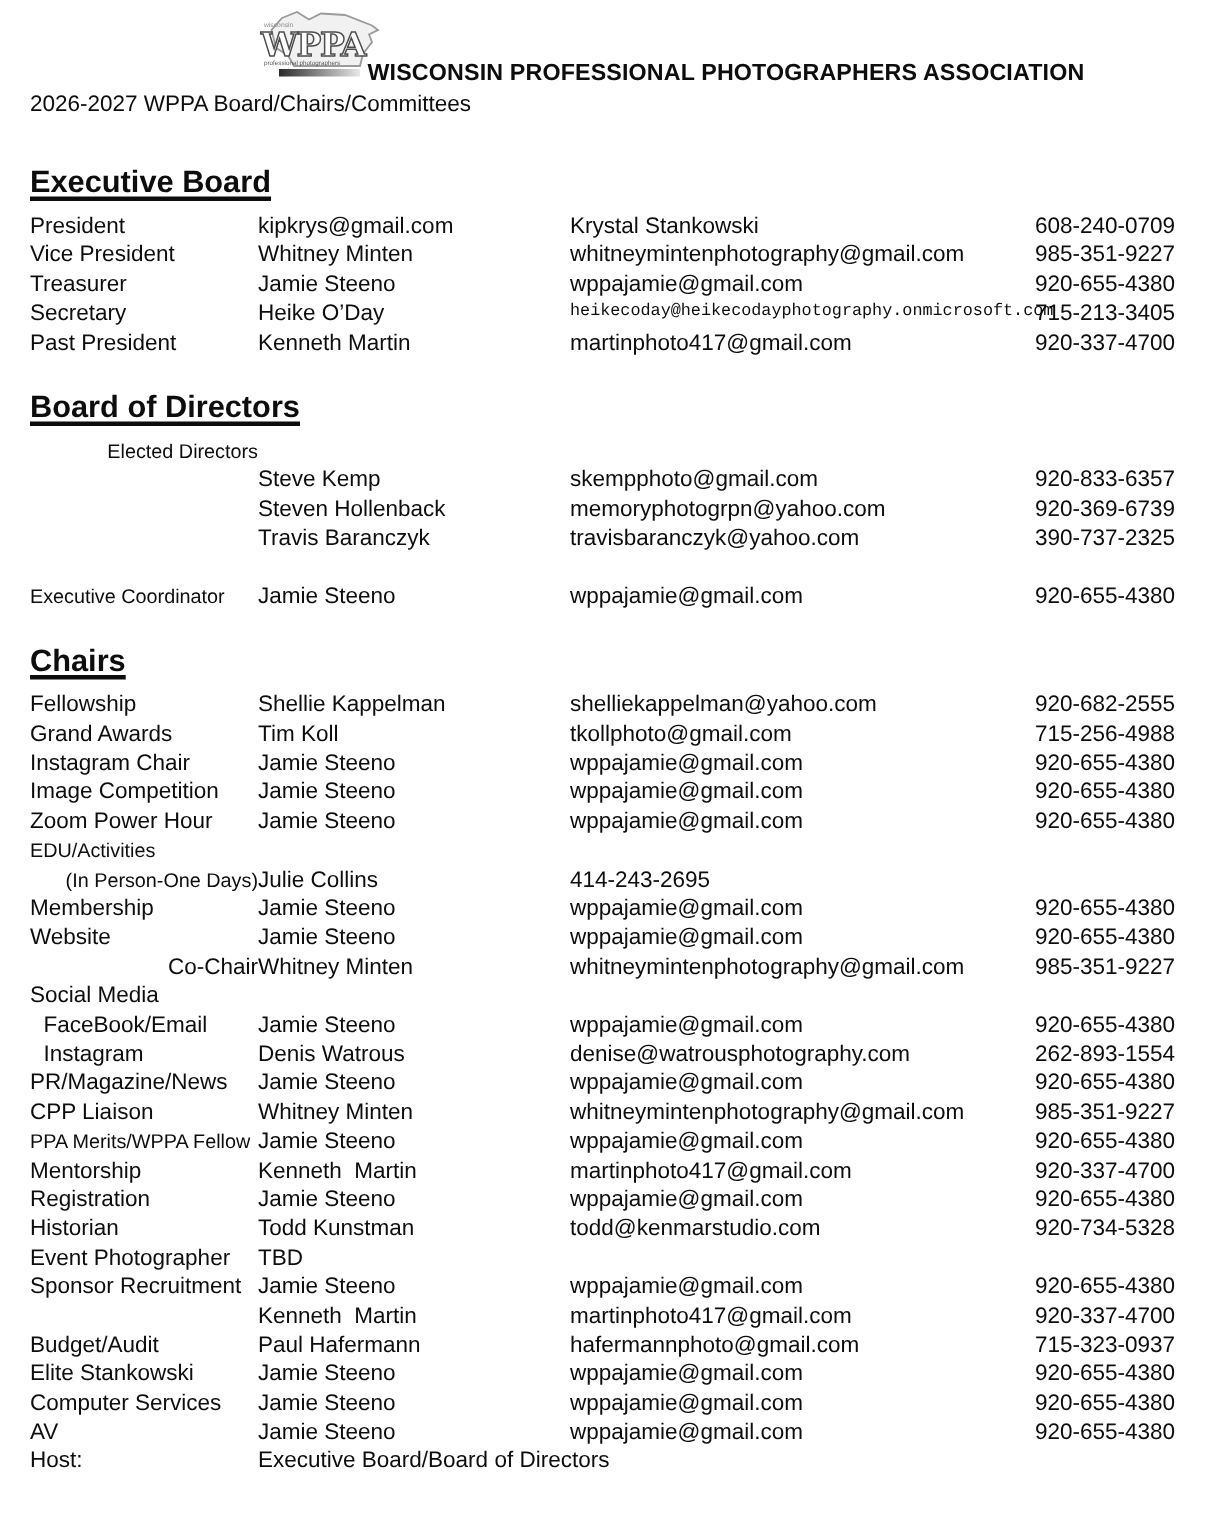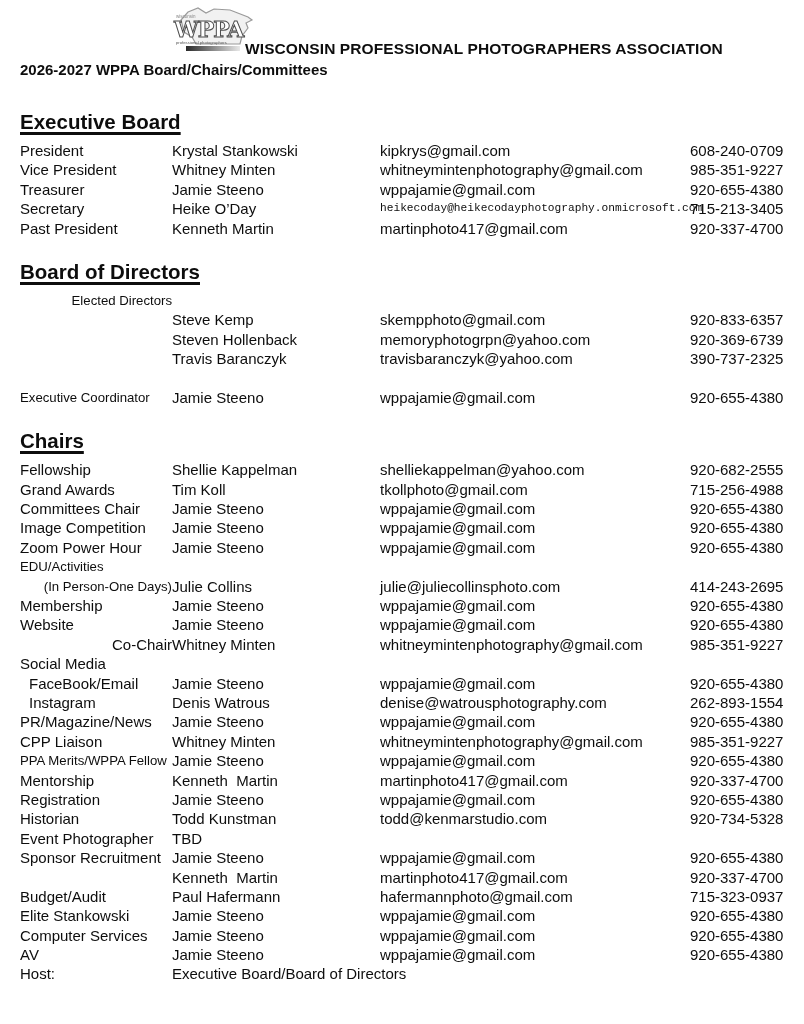--- a/index.html
+++ b/index.html
@@ -6,21 +6,21 @@
   body{
     width:804px;height:1024px;
     background:#ffffff;color:#0d0d0d;
     font-family:"Liberation Sans",sans-serif;
     overflow:hidden;
   }
   .page{position:relative;width:804px;height:1024px;}
   .header{position:relative;height:88px;}
   .logo{position:absolute;left:164px;top:6px;width:104px;height:50px;}
   .title{position:absolute;left:245px;top:40px;font-weight:bold;font-size:15.5px;letter-spacing:0.1px;white-space:pre;}
-  .subtitle{position:absolute;left:20px;top:61px;font-weight:bold;font-size:15px;white-space:pre;}
+  .subtitle{position:absolute;left:20px;top:61px;font-weight:normal;font-size:15px;white-space:pre;}
   .sections{padding:0 14px 0 20px;}
   .section-heading{
     font-size:20.5px;font-weight:bold;margin:21px 0 6px 0;
     text-decoration:underline;text-decoration-thickness:2.5px;text-underline-offset:3px;
     display:inline-block;line-height:26px;
   }
   .section{display:block;}
   .section h2{display:table;}
   .row{display:grid;grid-template-columns:152px 208px 310px 1fr;height:19.4px;line-height:19.4px;font-size:15px;}
   .row.spacer{height:19.4px;}
@@ -52,22 +52,22 @@
     </div>
     <div class="title">WISCONSIN PROFESSIONAL PHOTOGRAPHERS ASSOCIATION</div>
     <div class="subtitle">2026-2027 WPPA Board/Chairs/Committees</div>
   </header>
 
   <div id="sections" class="sections">
       <section class="section">
         <h2 class="section-heading">Executive Board</h2>
         <div class="row">
           <div class="cell role-cell">President</div>
+          <div class="cell email-cell">kipkrys@gmail.com</div>
           <div class="cell name-cell">Krystal Stankowski</div>
-          <div class="cell email-cell">kipkrys@gmail.com</div>
           <div class="cell phone-cell">608-240-0709</div>
         </div>
         <div class="row">
           <div class="cell role-cell">Vice President</div>
           <div class="cell name-cell">Whitney Minten</div>
           <div class="cell email-cell">whitneymintenphotography@gmail.com</div>
           <div class="cell phone-cell">985-351-9227</div>
         </div>
         <div class="row">
           <div class="cell role-cell">Treasurer</div>
@@ -130,21 +130,21 @@
           <div class="cell email-cell">shelliekappelman@yahoo.com</div>
           <div class="cell phone-cell">920-682-2555</div>
         </div>
         <div class="row">
           <div class="cell role-cell">Grand Awards</div>
           <div class="cell name-cell">Tim Koll</div>
           <div class="cell email-cell">tkollphoto@gmail.com</div>
           <div class="cell phone-cell">715-256-4988</div>
         </div>
         <div class="row">
-          <div class="cell role-cell">Committees Chair</div>
+          <div class="cell role-cell">Instagram Chair</div>
           <div class="cell name-cell">Jamie Steeno</div>
           <div class="cell email-cell">wppajamie@gmail.com</div>
           <div class="cell phone-cell">920-655-4380</div>
         </div>
         <div class="row">
           <div class="cell role-cell">Image Competition</div>
           <div class="cell name-cell">Jamie Steeno</div>
           <div class="cell email-cell">wppajamie@gmail.com</div>
           <div class="cell phone-cell">920-655-4380</div>
         </div>
@@ -156,21 +156,20 @@
         </div>
         <div class="row">
           <div class="cell role-cell small">EDU/Activities</div>
           <div class="cell name-cell"></div>
           <div class="cell email-cell"></div>
           <div class="cell phone-cell"></div>
         </div>
         <div class="row">
           <div class="cell role-cell small ind2">(In Person-One Days)</div>
           <div class="cell name-cell">Julie Collins</div>
-          <div class="cell email-cell">julie@juliecollinsphoto.com</div>
           <div class="cell phone-cell">414-243-2695</div>
         </div>
         <div class="row">
           <div class="cell role-cell">Membership</div>
           <div class="cell name-cell">Jamie Steeno</div>
           <div class="cell email-cell">wppajamie@gmail.com</div>
           <div class="cell phone-cell">920-655-4380</div>
         </div>
         <div class="row">
           <div class="cell role-cell">Website</div>

